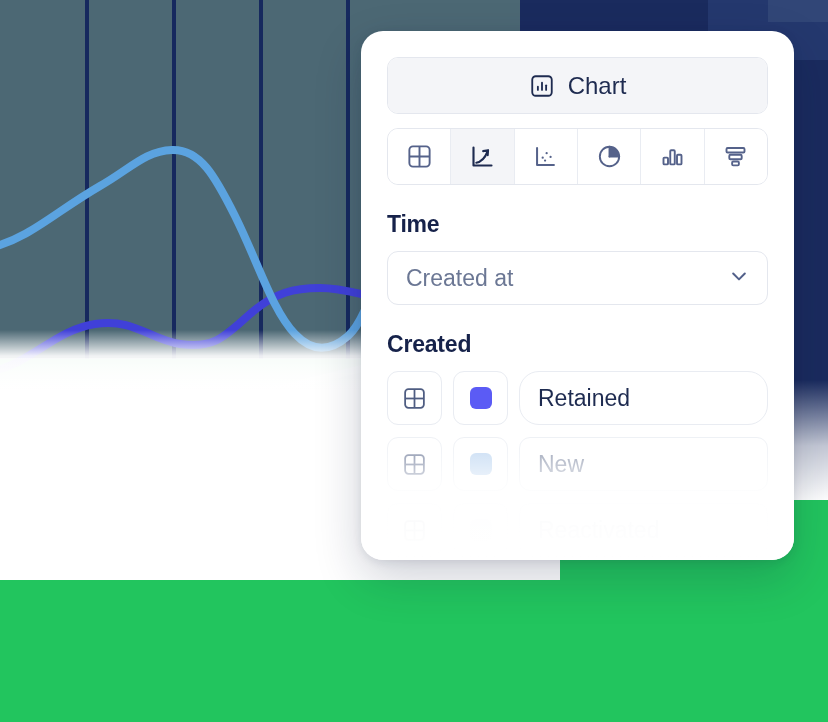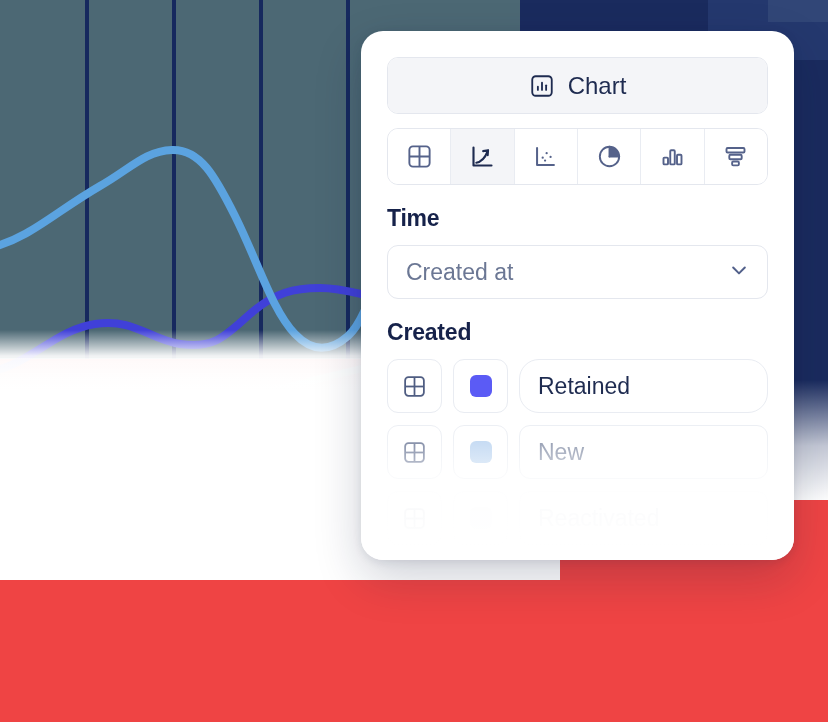--- a/index.html
+++ b/index.html
@@ -9,21 +9,21 @@
     height: 722px;
     overflow: hidden;
     background: #ffffff;
     font-family: "Liberation Sans", sans-serif;
   }
 
   #stage {
     position: relative;
     width: 828px;
     height: 722px;
-    background: #ef4444;
+    background: #22c55e;
     overflow: hidden;
   }
 
   
   .scene {
     position: absolute;
     left: 0; top: 0;
     width: 828px;
     height: 580px;
     overflow: hidden;
@@ -162,21 +162,21 @@
   }
   .tb + .tb { border-left: 1px solid #e9ecf2; }
   .tb.active { background: #f4f5f8; color: #1e2b50; }
 
   
   .section-title {
     font-size: 23px;
     font-weight: bold;
     color: #152murky;
     color: #16224a;
-    margin-top: 20px;
+    margin-top: 26px;
     margin-bottom: 13px;
     letter-spacing: -0.2px;
   }
 
   
   .select {
     display: flex;
     align-items: center;
     height: 54px;
     border: 1px solid #e4e7ee;

